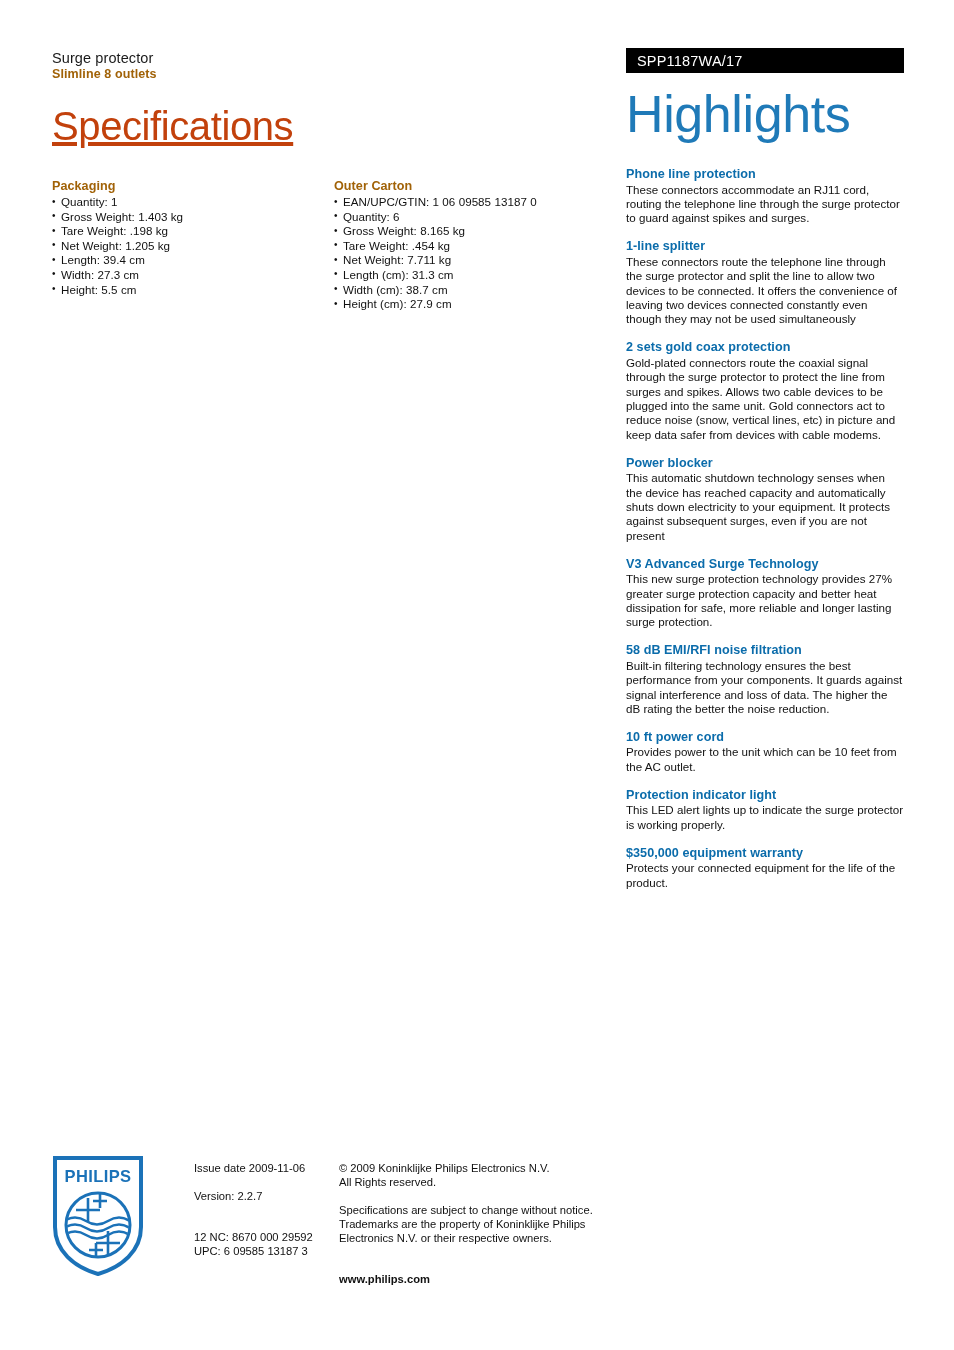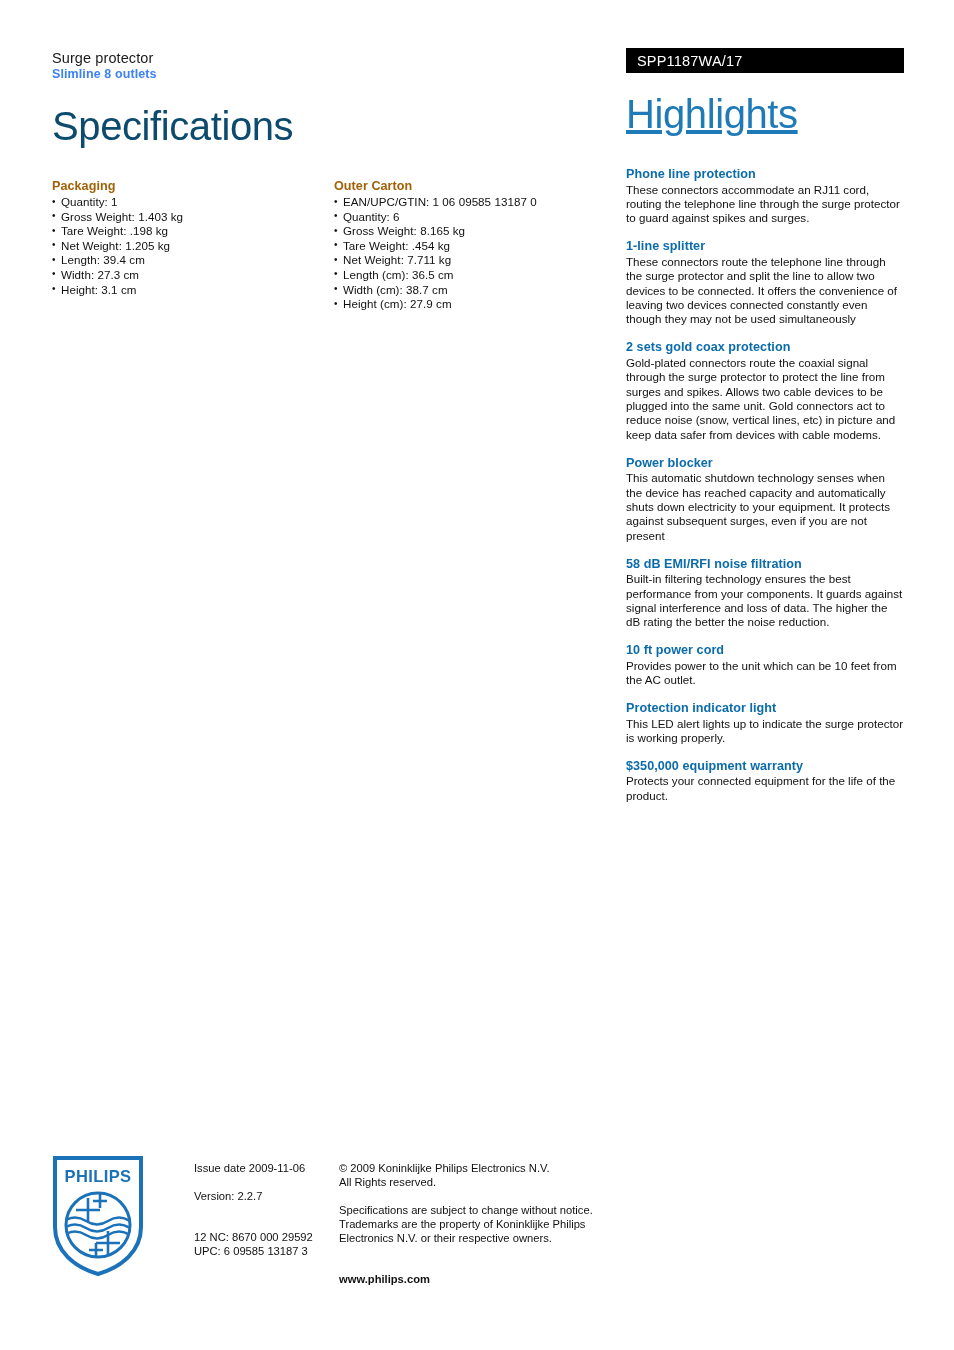--- a/index.html
+++ b/index.html
@@ -30,31 +30,32 @@
   }
   .product-name {
     font-size: 14.5px;
     line-height: 17px;
     color: #1a1a1a;
     letter-spacing: 0.1px;
   }
   .product-sub {
     font-size: 12.5px;
     line-height: 15px;
-    color: #3b82f6;
+    color: #a16207;
     font-weight: 600;
     letter-spacing: 0.1px;
   }
   .big-title {
     font-size: 40px;
     line-height: 44px;
     font-weight: 400;
-    color: #0c4a6e;
+    color: #c2410c;
     letter-spacing: -0.4px;
     margin-top: 22px;
+    text-decoration: underline;
   }
 
   .spec-columns {
     display: flex;
     margin-top: 31px;
   }
   .spec-col {
     width: 282px;
   }
   .spec-col.second { width: 263px; }
@@ -102,27 +103,26 @@
     padding-left: 11px;
     box-sizing: border-box;
     width: 278px;
   }
   .code-bar span {
     color: #ffffff;
     font-size: 14.5px;
     letter-spacing: 0.2px;
   }
   .highlights-title {
-    font-size: 40px;
+    font-size: 52px;
     line-height: 44px;
     font-weight: 400;
     color: #1f7ab8;
     letter-spacing: -0.4px;
     margin-top: 19px;
-    text-decoration: underline;
   }
   .highlights-list {
     margin-top: 31px;
   }
   .hl-item {
     margin-bottom: 13.5px;
   }
   .hl-head {
     font-size: 12.6px;
     font-weight: bold;
@@ -181,33 +181,33 @@
     <div class="spec-columns">
       <div class="spec-col">
         <div class="spec-heading">Packaging</div>
         <ul class="spec-list">
           <li>Quantity: 1</li>
           <li>Gross Weight: 1.403 kg</li>
           <li>Tare Weight: .198 kg</li>
           <li>Net Weight: 1.205 kg</li>
           <li>Length: 39.4 cm</li>
           <li>Width: 27.3 cm</li>
-          <li>Height: 3.1 cm</li>
+          <li>Height: 5.5 cm</li>
         </ul>
       </div>
 
       <div class="spec-col second">
         <div class="spec-heading">Outer Carton</div>
         <ul class="spec-list">
           <li>EAN/UPC/GTIN: 1 06 09585 13187 0</li>
           <li>Quantity: 6</li>
           <li>Gross Weight: 8.165 kg</li>
           <li>Tare Weight: .454 kg</li>
           <li>Net Weight: 7.711 kg</li>
-          <li>Length (cm): 36.5 cm</li>
+          <li>Length (cm): 31.3 cm</li>
           <li>Width (cm): 38.7 cm</li>
           <li>Height (cm): 27.9 cm</li>
         </ul>
       </div>
     </div>
   </div>
 
   <div class="right-col">
     <div class="code-bar">
       <span>SPP1187WA/17</span>
@@ -223,20 +223,24 @@
         <div class="hl-head">1-line splitter</div>
         <div class="hl-body">These connectors route the telephone line through the surge protector and split the line to allow two devices to be connected. It offers the convenience of leaving two devices connected constantly even though they may not be used simultaneously</div>
       </div>
       <div class="hl-item">
         <div class="hl-head">2 sets gold coax protection</div>
         <div class="hl-body">Gold-plated connectors route the coaxial signal through the surge protector to protect the line from surges and spikes. Allows two cable devices to be plugged into the same unit. Gold connectors act to reduce noise (snow, vertical lines, etc) in picture and keep data safer from devices with cable modems.</div>
       </div>
       <div class="hl-item">
         <div class="hl-head">Power blocker</div>
         <div class="hl-body">This automatic shutdown technology senses when the device has reached capacity and automatically shuts down electricity to your equipment. It protects against subsequent surges, even if you are not present</div>
+      </div>
+      <div class="hl-item">
+        <div class="hl-head">V3 Advanced Surge Technology</div>
+        <div class="hl-body">This new surge protection technology provides 27% greater surge protection capacity and better heat dissipation for safe, more reliable and longer lasting surge protection.</div>
       </div>
       <div class="hl-item">
         <div class="hl-head">58 dB EMI/RFI noise filtration</div>
         <div class="hl-body">Built-in filtering technology ensures the best performance from your components. It guards against signal interference and loss of data. The higher the dB rating the better the noise reduction.</div>
       </div>
       <div class="hl-item">
         <div class="hl-head">10 ft power cord</div>
         <div class="hl-body">Provides power to the unit which can be 10 feet from the AC outlet.</div>
       </div>
       <div class="hl-item">

